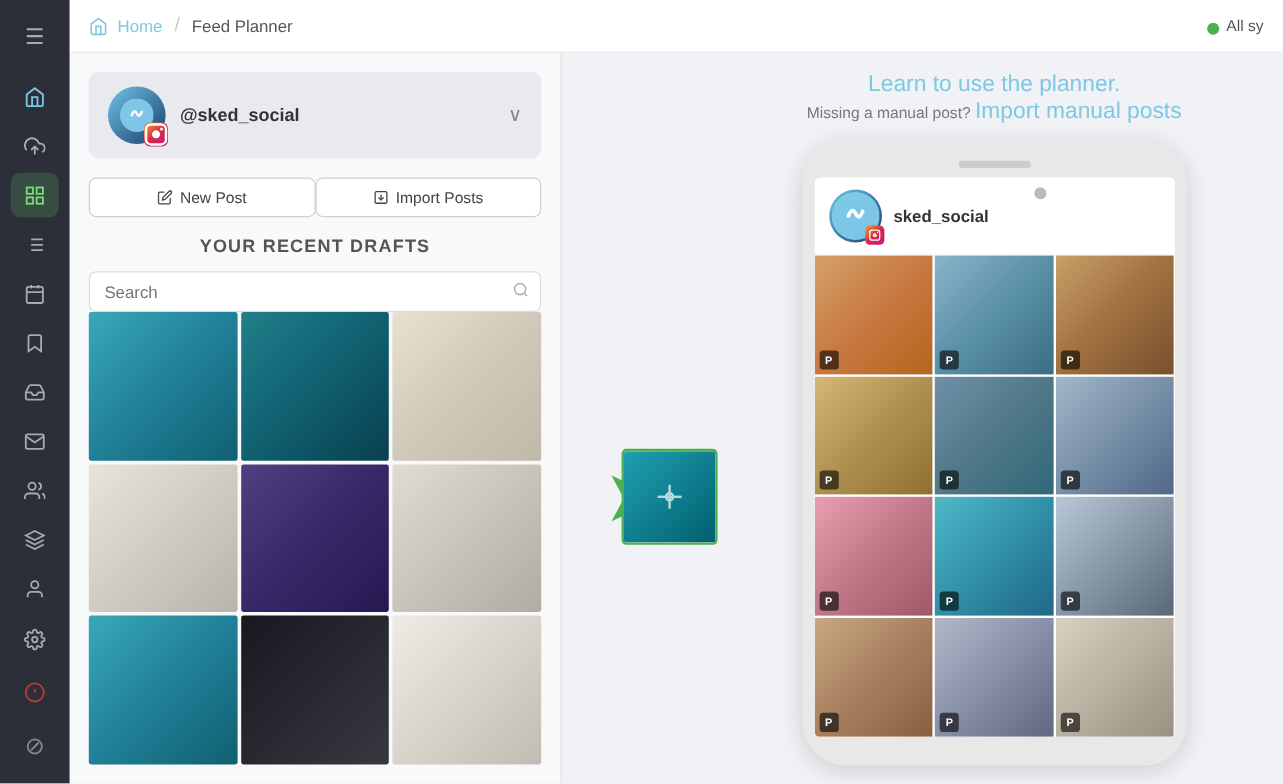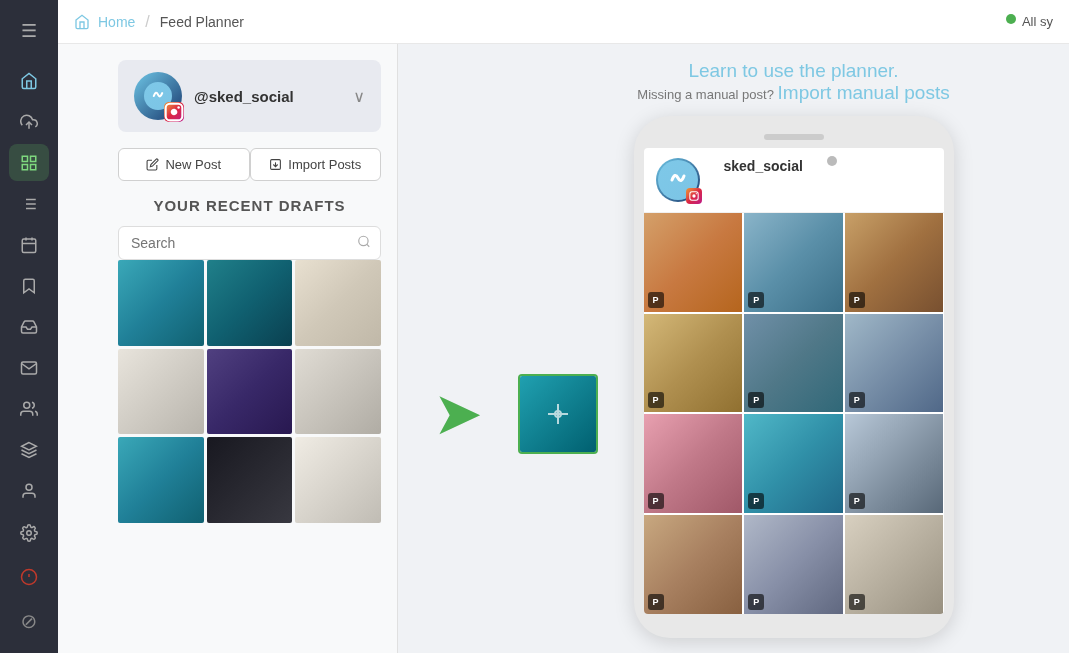--- a/index.html
+++ b/index.html
@@ -62,21 +62,21 @@
       border-bottom: 1px solid #e8e8e8;
       gap: 8px;
     }
     .topbar-home-icon { color: #7ec8e3; font-size: 16px; }
     .topbar-separator { color: #ccc; margin: 0 2px; }
     .topbar-home-link { color: #7ec8e3; font-size: 14px; text-decoration: none; }
     .topbar-title { color: #555; font-size: 14px; font-weight: 500; }
     .topbar-status {
       margin-left: auto;
       display: flex;
-      align-items: flex-start;
+      align-items: flex-end;
       gap: 6px;
       font-size: 13px;
       color: #555;
     }
     .status-dot {
       width: 10px;
       height: 10px;
       border-radius: 50%;
       background: #4caf50;
       display: inline-block;
@@ -84,28 +84,27 @@
 
     
     .content-area {
       flex: 1;
       display: flex;
       overflow: hidden;
     }
 
     
     .left-panel {
-      width: 340px;
+      width: 410px;
       background: #f8f9fa;
       border-right: 1px solid #e0e0e0;
       display: flex;
       flex-direction: column;
       overflow-y: auto;
       flex-shrink: 0;
-      padding-left: 44px;
     }
 
     
     .account-selector {
       margin: 16px;
       background: #e8eaf0;
       border-radius: 8px;
       padding: 12px 16px;
       display: flex;
       align-items: center;
@@ -296,22 +295,23 @@
       transform: translateX(-50%);
       margin-left: 38px;
     }
     .phone-screen {
       background: white;
       border-radius: 4px;
       overflow: hidden;
     }
     .phone-profile {
       display: flex;
+      align-items: center;
       padding: 10px 12px;
-      gap: 24px;
+      gap: 10px;
       border-bottom: 1px solid #f0f0f0;
     }
     .phone-avatar {
       width: 44px;
       height: 44px;
       border-radius: 50%;
       background: linear-gradient(135deg, #6ec6e6, #1a3a6e);
       display: flex;
       align-items: center;
       justify-content: center;

